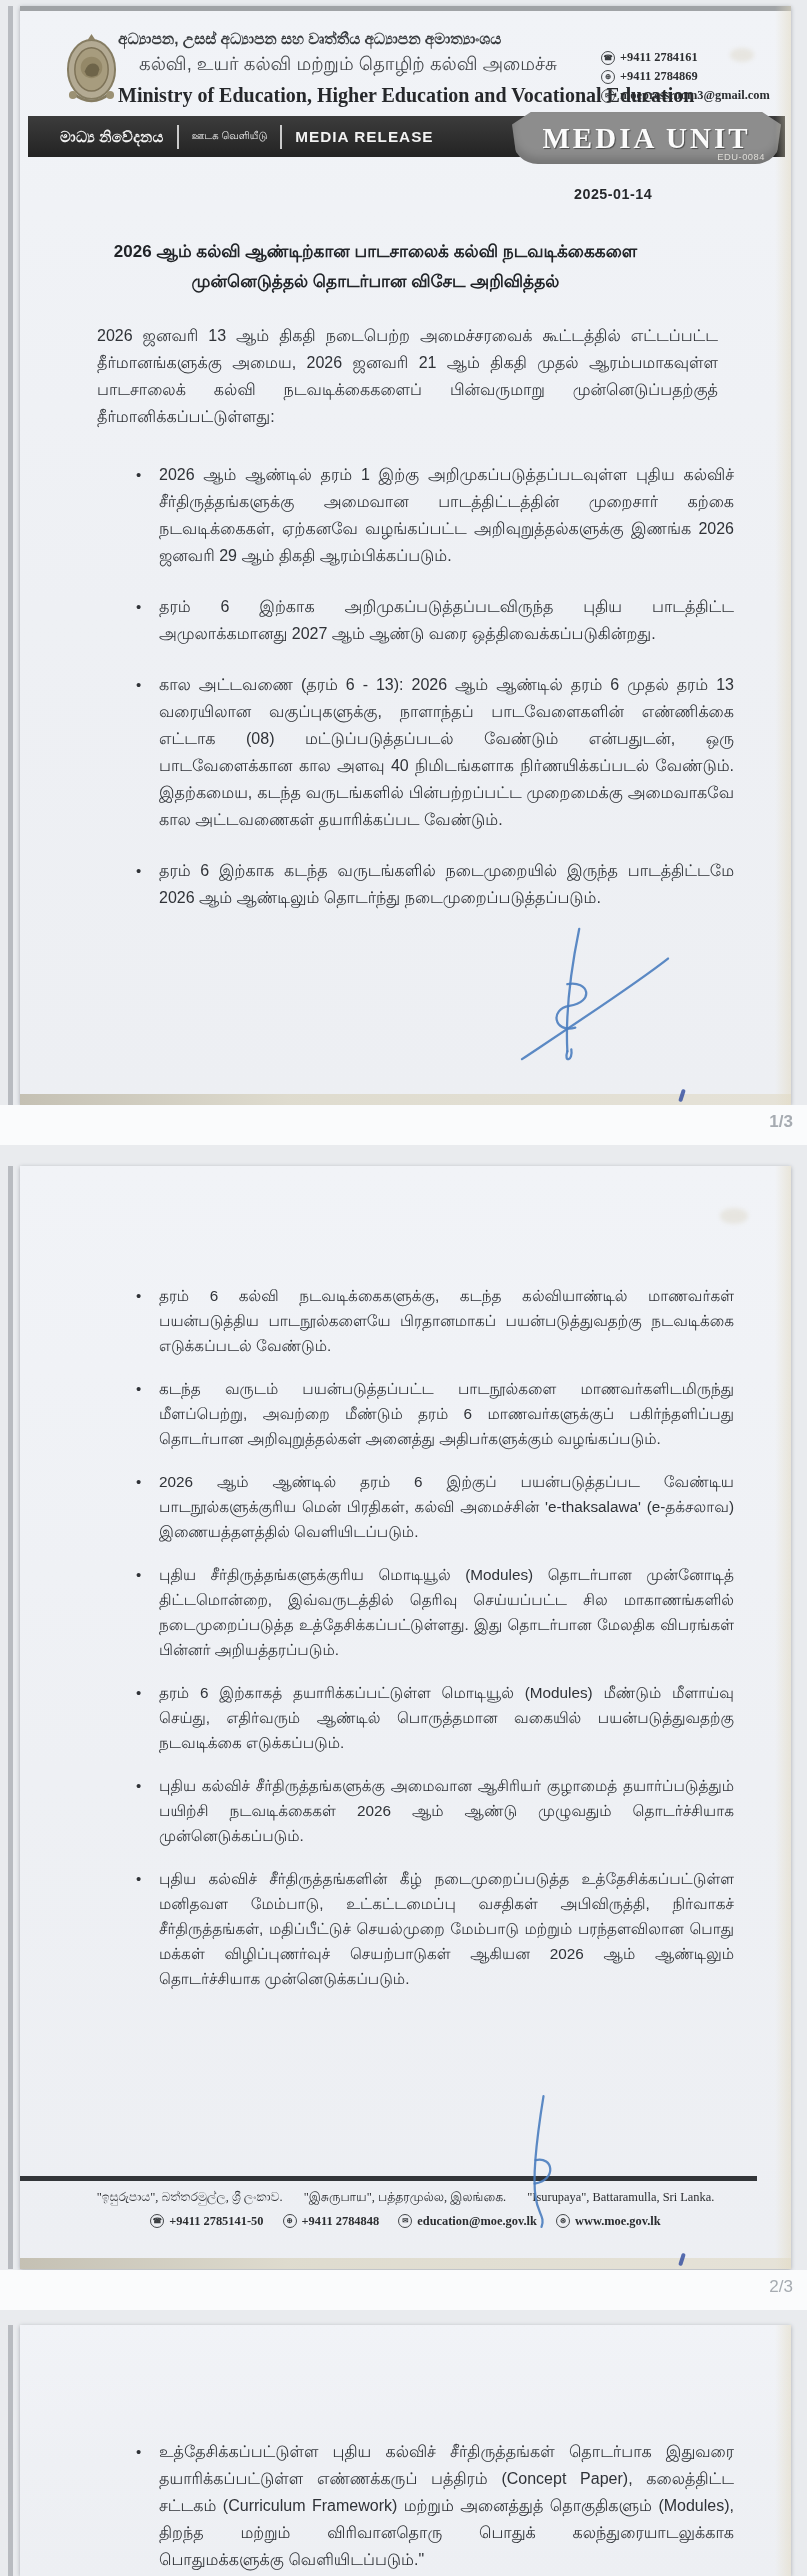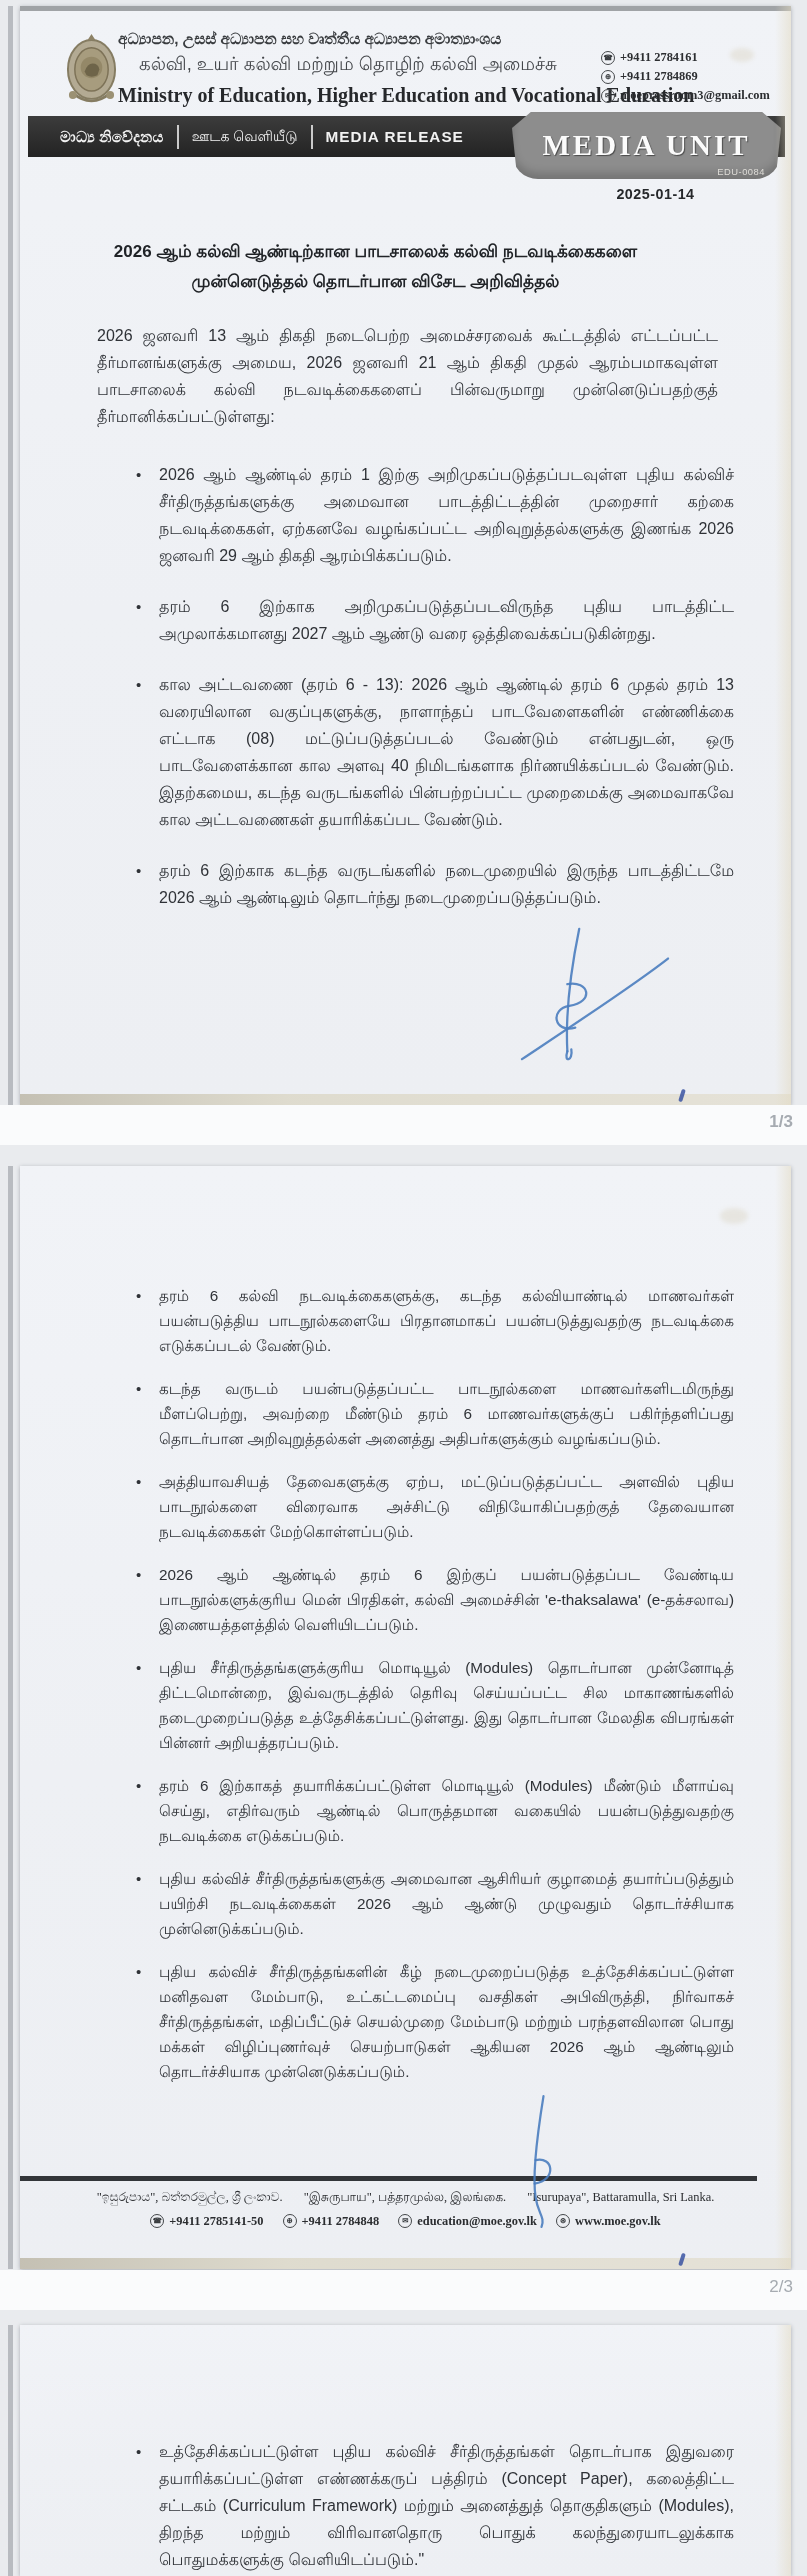--- a/index.html
+++ b/index.html
@@ -34,30 +34,30 @@
          font-size:12.4px;font-weight:bold;color:#2c2e31;white-space:nowrap;}
   .cicon{display:inline-block;width:12px;height:12px;line-height:12px;border:1.2px solid #44474a;
          border-radius:50%;font-size:7.4px;text-align:center;margin-right:5px;color:#3a3d40;flex:0 0 auto;}
 
   
   .release-bar{position:absolute;left:8px;top:110px;width:757px;height:41px;
          background:linear-gradient(180deg,#3c3c3c,#232323);display:flex;align-items:center;
          padding-left:32px;box-sizing:border-box;color:#f2f2f2;}
   .bar-sep{width:2px;height:24px;background:#e6e6e6;opacity:.85;margin:0 13px;flex:0 0 auto;}
   .bar-si{font-size:15px;font-weight:bold;letter-spacing:0.3px;}
-  .bar-ta{font-size:14px;}
+  .bar-ta{font-size:10px;}
   .bar-en{font-size:15.3px;font-weight:bold;letter-spacing:1px;}
-  .ribbon{position:absolute;left:492px;top:106px;width:269px;height:67px;background:#8d8d8d;
+  .ribbon{position:absolute;left:492px;top:106px;width:269px;height:52px;background:#8d8d8d;
          clip-path:polygon(7% 0,93% 0,100% 24%,98% 100%,90% 100%,10% 100%,2% 100%,0 24%);
          border-radius:0 0 26px 26px;display:flex;align-items:center;justify-content:center;
          box-shadow:inset 0 -6px 8px rgba(0,0,0,.18);}
   .ribbon-text{font-family:"Liberation Serif",serif;font-weight:bold;font-size:29px;color:#fbfbfb;
          letter-spacing:3px;text-shadow:1px 1px 1px #4a4a4a;}
   .ribbon-ref{position:absolute;right:16px;bottom:2px;font-size:9.4px;color:#dedcd7;letter-spacing:0.5px;}
-  .date{position:absolute;left:554px;top:180px;width:163px;text-align:center;font-size:14.3px;
+  .date{position:absolute;left:554px;top:180px;width:163px;text-align:left;font-size:14.3px;
          font-weight:bold;color:#26282b;letter-spacing:0.5px;}
 
   
   .title{position:absolute;left:44px;top:231px;width:623px;text-align:center;font-size:17px;
          font-weight:bold;color:#202327;line-height:30px;}
   .intro{position:absolute;left:77px;top:316px;width:621px;font-size:16px;line-height:27px;
          text-align:justify;color:#2f3237;}
   ul.bullets{list-style:none;margin:16px;padding:0;position:absolute;}
   ul.bullets li{position:relative;padding-left:28px;text-align:justify;color:#2f3237;}
   ul.bullets li::before{content:"\2022";position:absolute;left:5px;top:0;font-size:15px;color:#2f3237;}
@@ -173,21 +173,20 @@
   <div class="band" id="band1">
     <span class="page-label">1/3</span>
   </div>
 
   <div class="page" id="page2">
     <div class="stain" style="left:700px;top:42px;width:28px;height:16px;"></div>
 
     <ul class="bullets" id="p2-bullets">
         <li>தரம் 6 கல்வி நடவடிக்கைகளுக்கு, கடந்த கல்வியாண்டில் மாணவர்கள் பயன்படுத்திய பாடநூல்களையே பிரதானமாகப் பயன்படுத்துவதற்கு நடவடிக்கை எடுக்கப்படல் வேண்டும்.</li>
         <li>கடந்த வருடம் பயன்படுத்தப்பட்ட பாடநூல்களை மாணவர்களிடமிருந்து மீளப்பெற்று, அவற்றை மீண்டும் தரம் 6 மாணவர்களுக்குப் பகிர்ந்தளிப்பது தொடர்பான அறிவுறுத்தல்கள் அனைத்து அதிபர்களுக்கும் வழங்கப்படும்.</li>
-        <li>அத்தியாவசியத் தேவைகளுக்கு ஏற்ப, மட்டுப்படுத்தப்பட்ட அளவில் புதிய பாடநூல்களை விரைவாக அச்சிட்டு விநியோகிப்பதற்குத் தேவையான நடவடிக்கைகள் மேற்கொள்ளப்படும்.</li>
         <li>2026 ஆம் ஆண்டில் தரம் 6 இற்குப் பயன்படுத்தப்பட வேண்டிய பாடநூல்களுக்குரிய மென் பிரதிகள், கல்வி அமைச்சின் 'e-thaksalawa' (e-தக்சலாவ) இணையத்தளத்தில் வெளியிடப்படும்.</li>
         <li>புதிய சீர்திருத்தங்களுக்குரிய மொடியூல் (Modules) தொடர்பான முன்னோடித் திட்டமொன்றை, இவ்வருடத்தில் தெரிவு செய்யப்பட்ட சில மாகாணங்களில் நடைமுறைப்படுத்த உத்தேசிக்கப்பட்டுள்ளது. இது தொடர்பான மேலதிக விபரங்கள் பின்னர் அறியத்தரப்படும்.</li>
         <li>தரம் 6 இற்காகத் தயாரிக்கப்பட்டுள்ள மொடியூல் (Modules) மீண்டும் மீளாய்வு செய்து, எதிர்வரும் ஆண்டில் பொருத்தமான வகையில் பயன்படுத்துவதற்கு நடவடிக்கை எடுக்கப்படும்.</li>
         <li>புதிய கல்விச் சீர்திருத்தங்களுக்கு அமைவான ஆசிரியர் குழாமைத் தயார்ப்படுத்தும் பயிற்சி நடவடிக்கைகள் 2026 ஆம் ஆண்டு முழுவதும் தொடர்ச்சியாக முன்னெடுக்கப்படும்.</li>
         <li>புதிய கல்விச் சீர்திருத்தங்களின் கீழ் நடைமுறைப்படுத்த உத்தேசிக்கப்பட்டுள்ள மனிதவள மேம்பாடு, உட்கட்டமைப்பு வசதிகள் அபிவிருத்தி, நிர்வாகச் சீர்திருத்தங்கள், மதிப்பீட்டுச் செயல்முறை மேம்பாடு மற்றும் பரந்தளவிலான பொது மக்கள் விழிப்புணர்வுச் செயற்பாடுகள் ஆகியன 2026 ஆம் ஆண்டிலும் தொடர்ச்சியாக முன்னெடுக்கப்படும்.</li>
       </ul>
 
     <div class="foot-rule"></div>
     <div class="foot-addr">
       <span>"ඉසුරුපාය", බත්තරමුල්ල, ශ්‍රී ලංකාව.</span>

